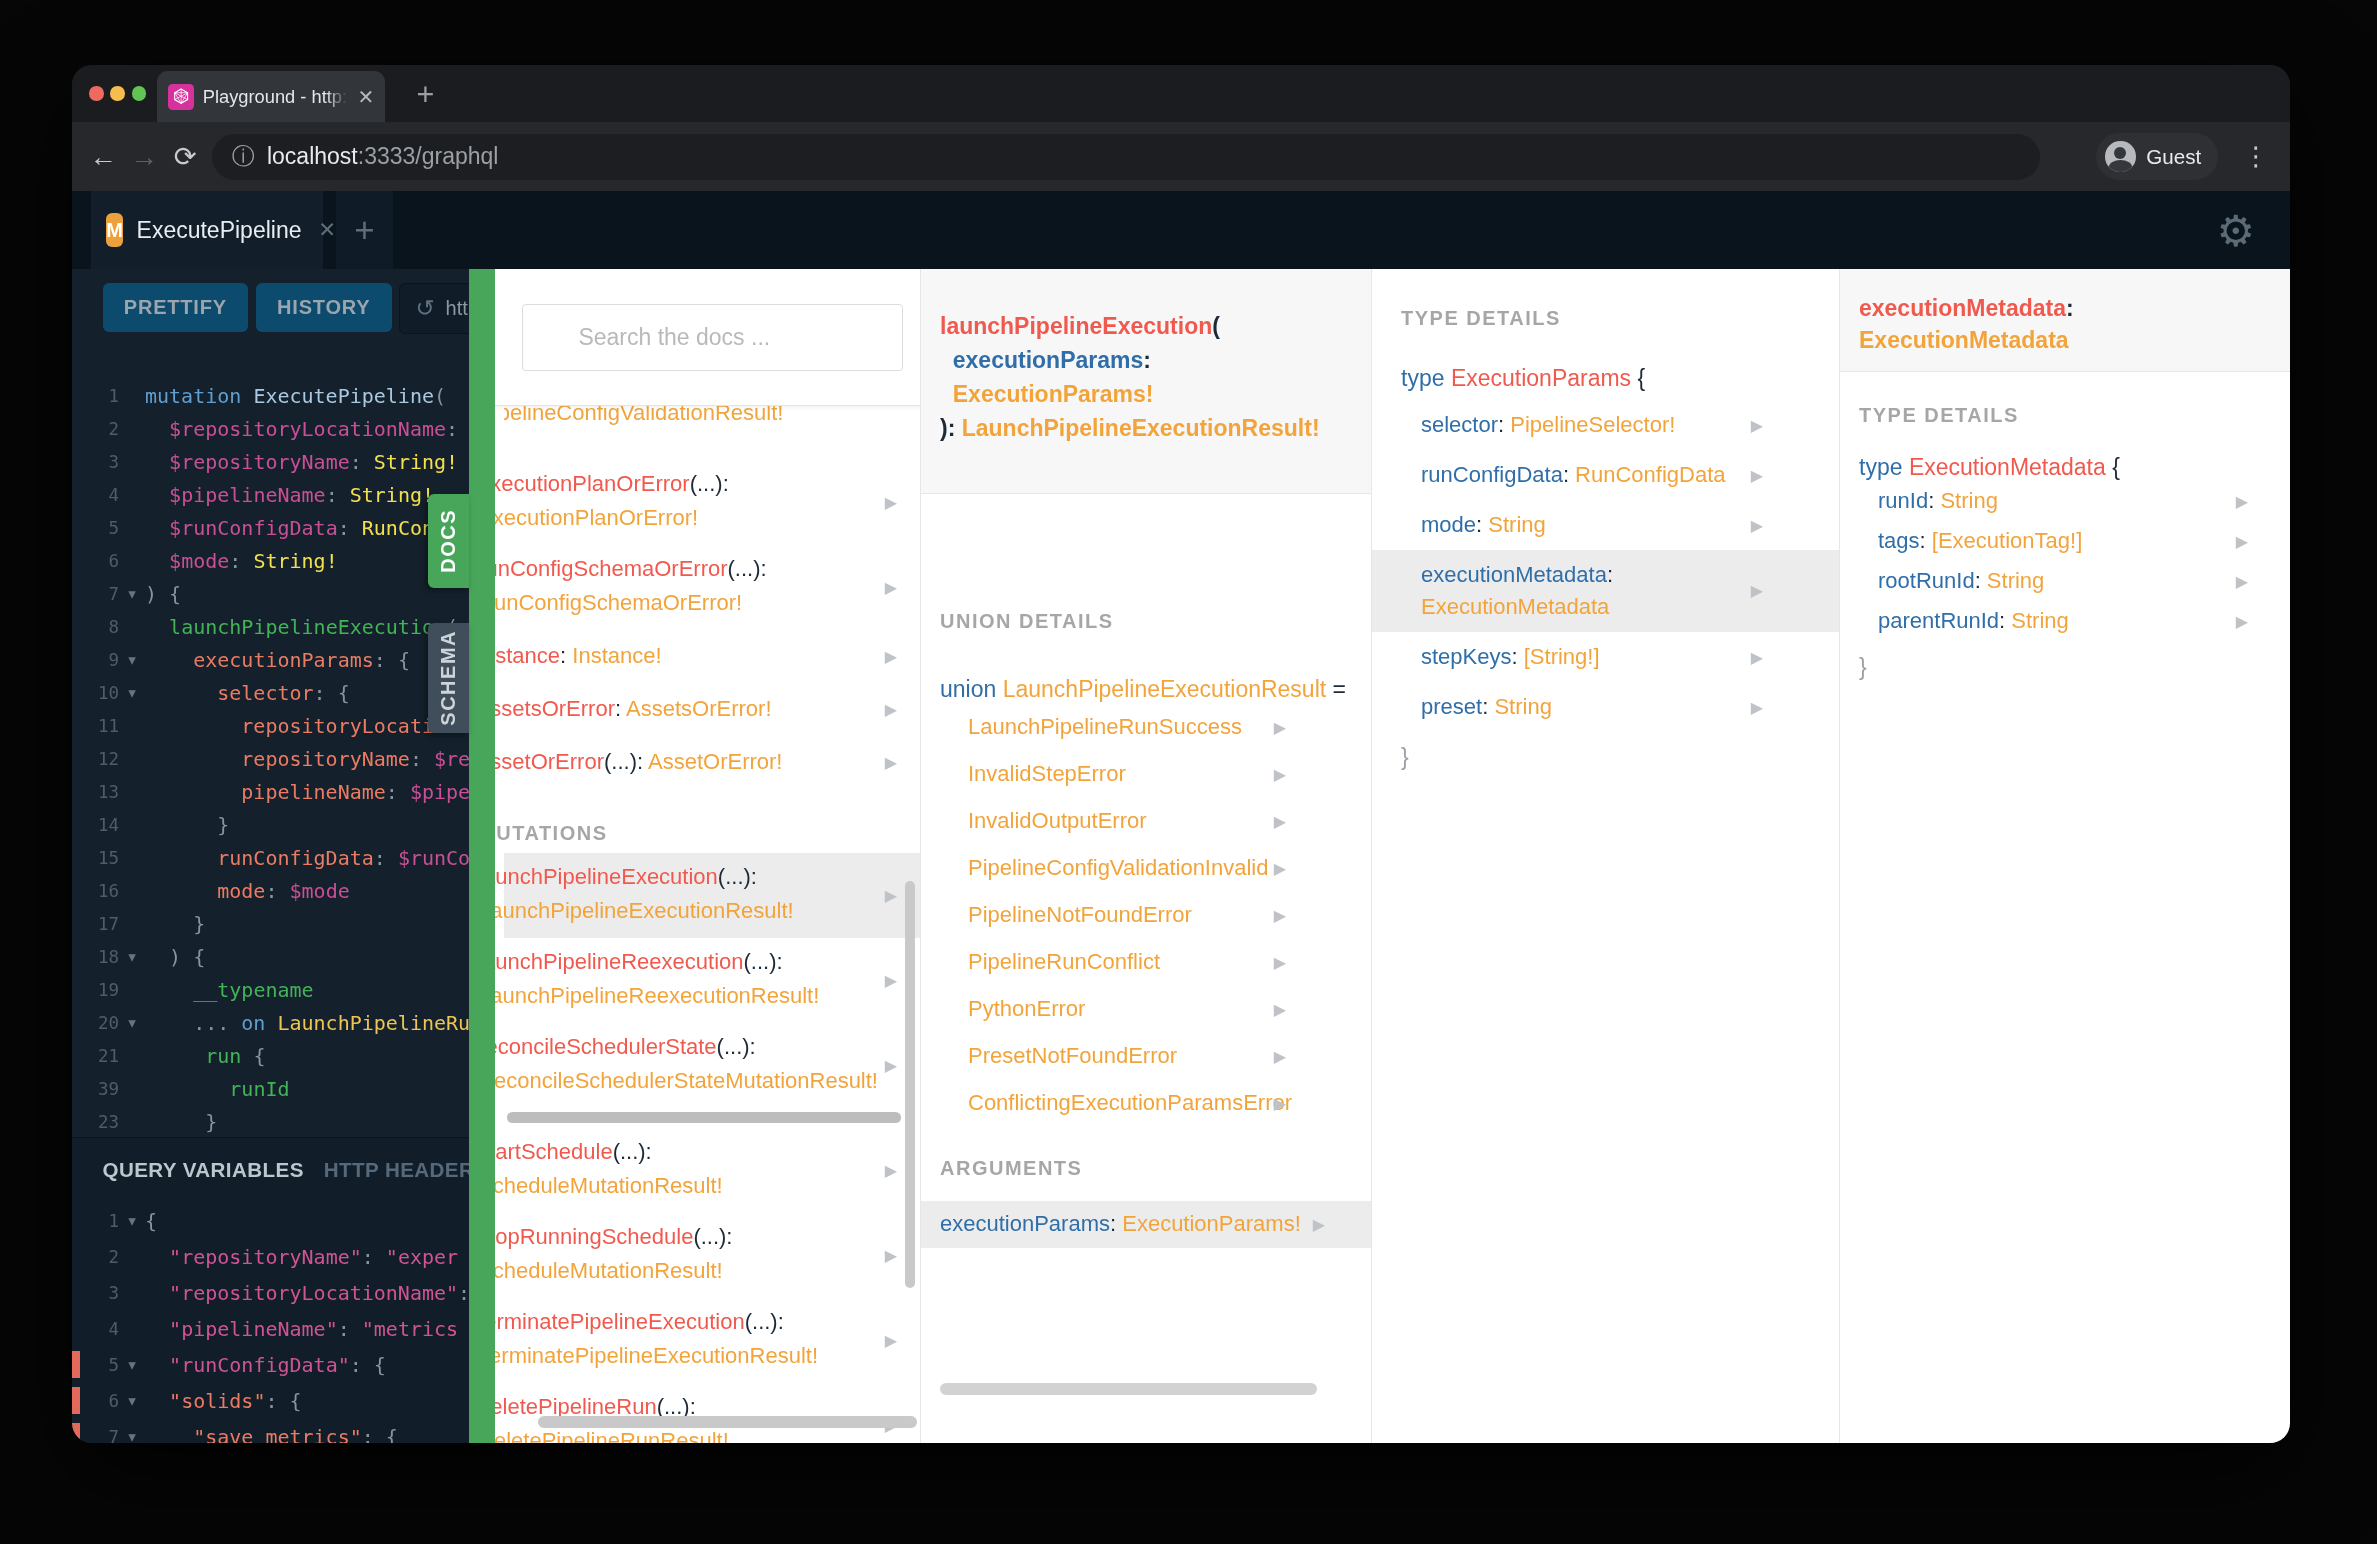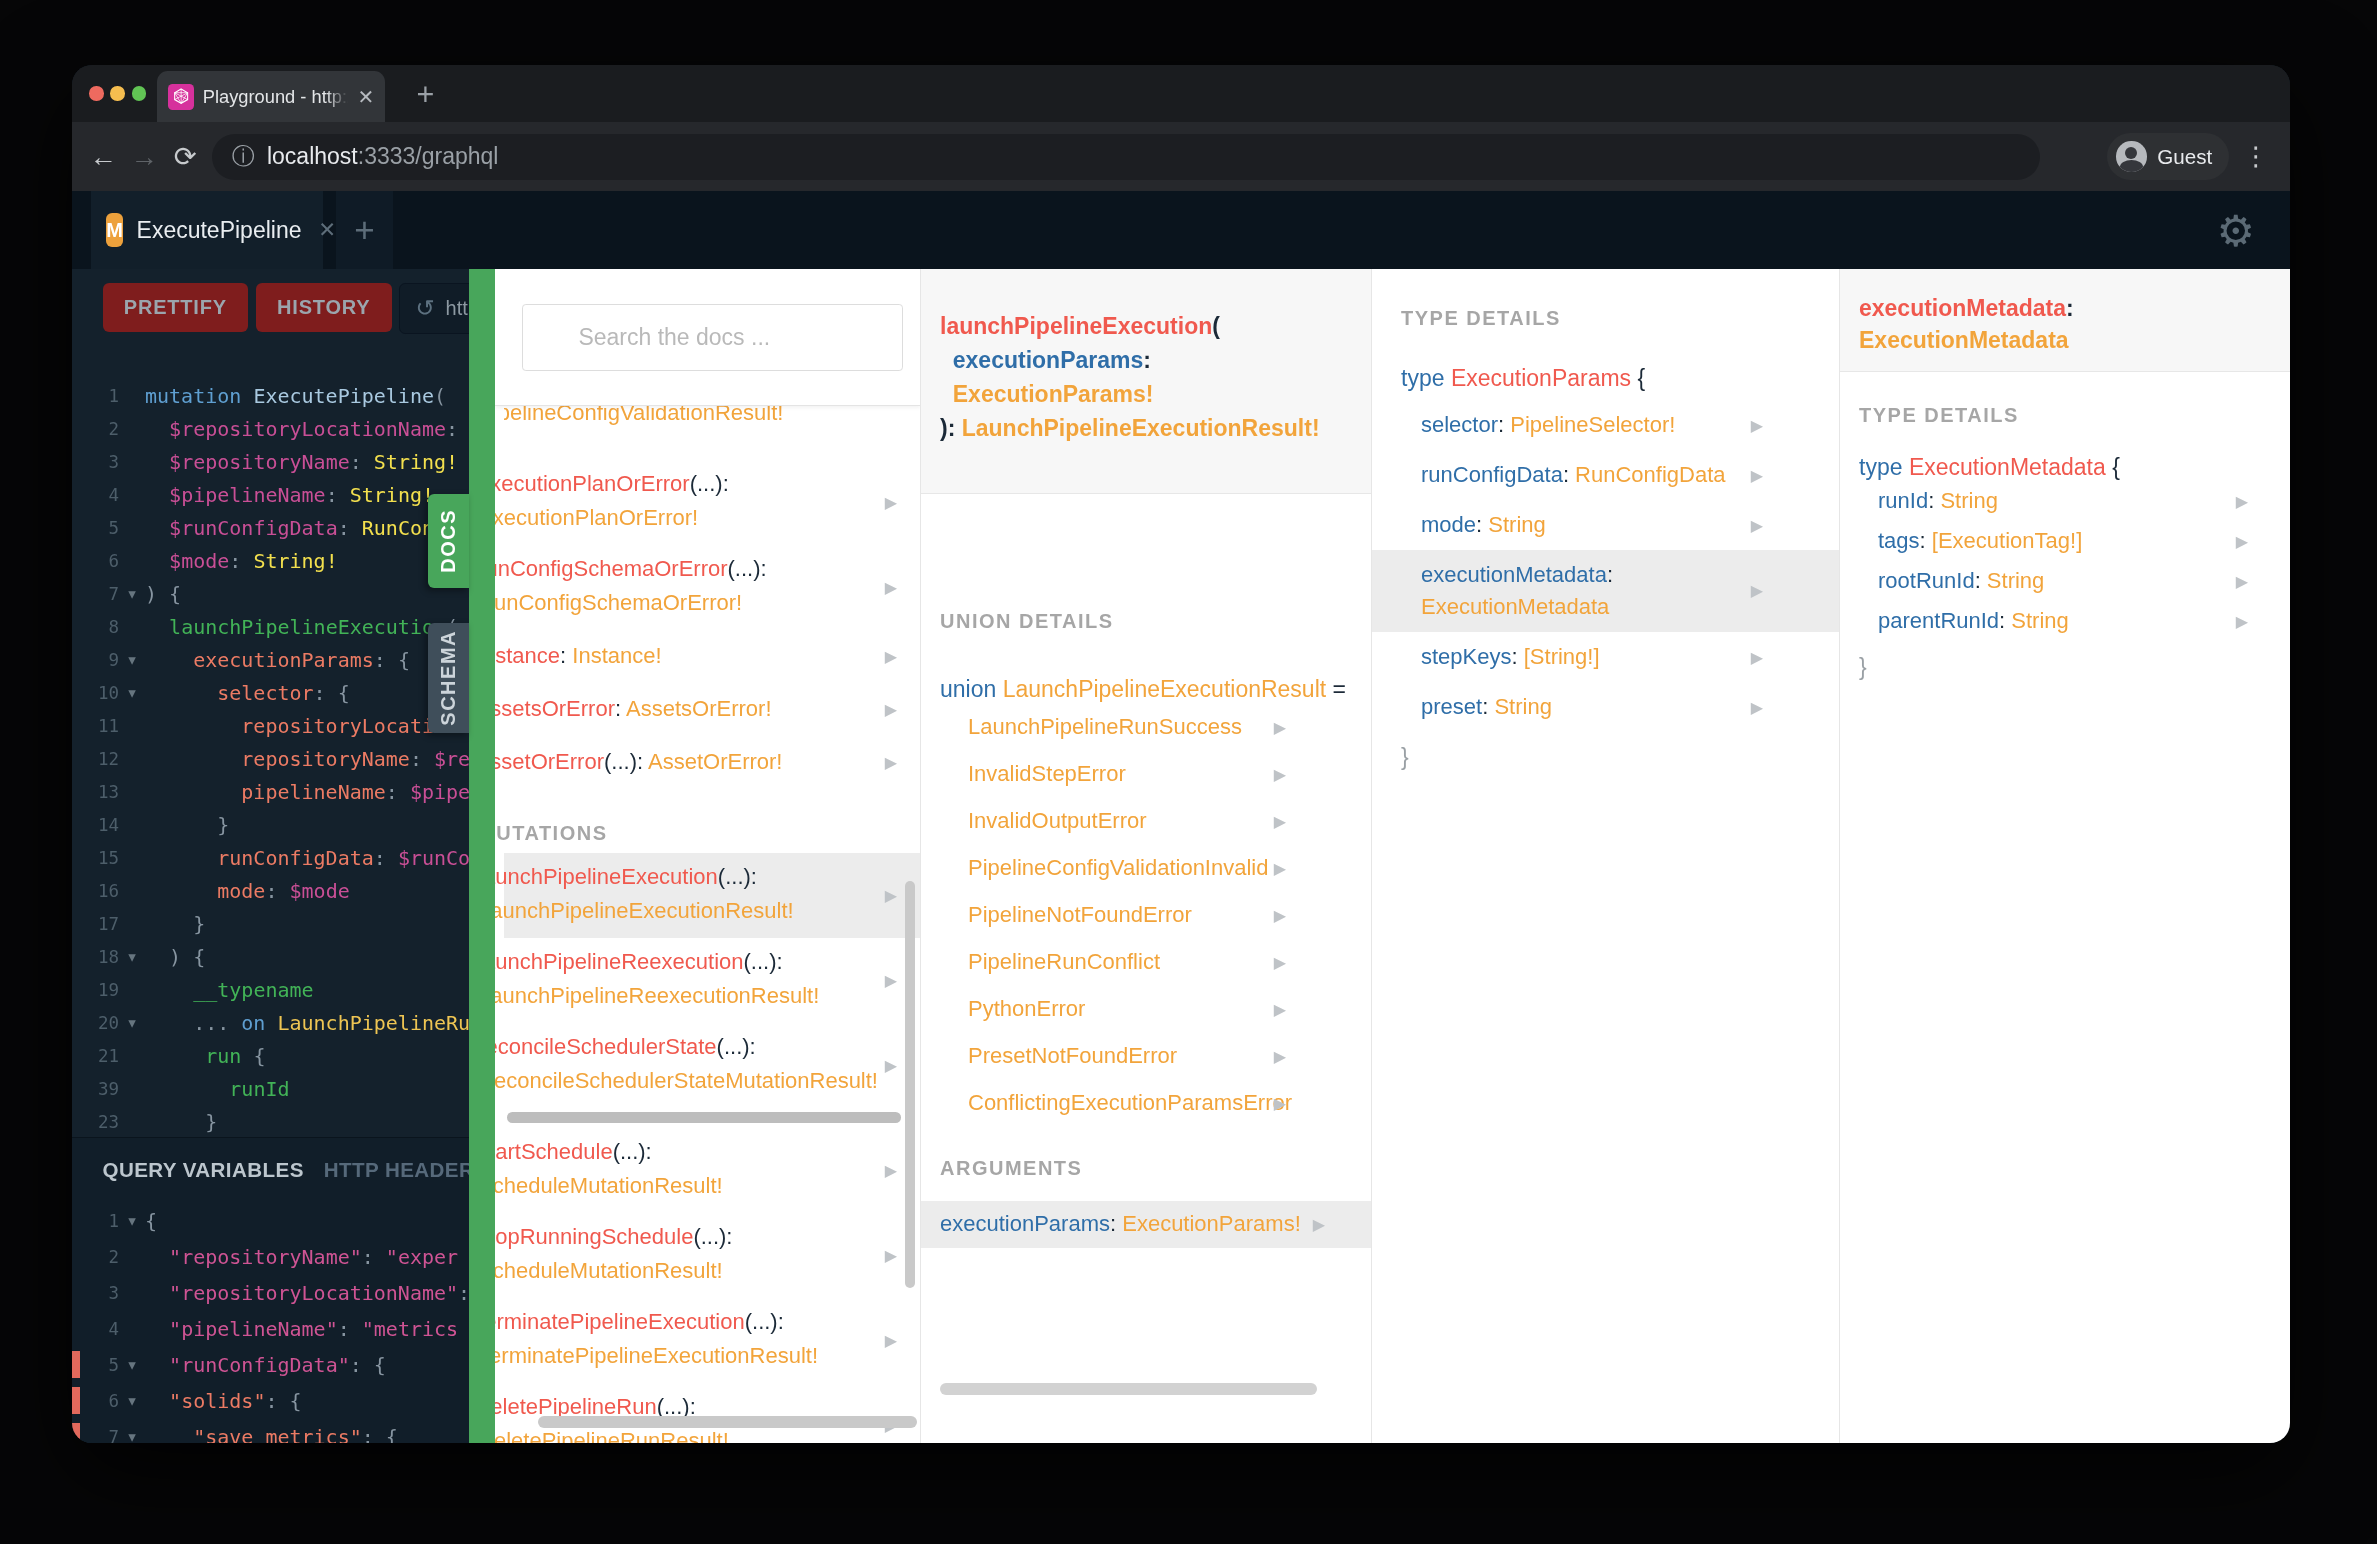--- a/index.html
+++ b/index.html
@@ -21,21 +21,21 @@
   .bplus{position:absolute;left:335px;top:10.7px;width:37px;height:37px;color:#9aa0a6;font-size:30.5px;
     display:flex;align-items:center;justify-content:center;}
   .chrome-addr{position:relative;height:69px;background:#26282c;display:flex;align-items:center;}
   .nav-ic{font-size:27.4px;color:#c7cacd;width:41px;text-align:center;}
   .nav-ic.dim{color:#5f6368;}
   .omnibox{margin-left:6.1px;width:1828px;height:46px;border-radius:23px;background:#1c1e22;display:flex;
     align-items:center;padding:0 20px;box-sizing:border-box;gap:12.2px;}
   .info-ic{color:#9aa0a6;font-size:23px;}
   .url-host{color:#e8eaed;font-size:23px;}
   .url-rest{color:#9aa0a6;font-size:23px;}
-  .guest{position:absolute;right:61px;width:122px;height:47px;border-radius:23.6px;background:#2e3033;
+  .guest{position:absolute;right:72px;width:122px;height:47px;border-radius:23.6px;background:#2e3033;
     display:flex;align-items:center;gap:10.7px;padding:0 9.1px;box-sizing:border-box;text-align:center;}
   .avatar{width:30.5px;height:30.5px;border-radius:50%;background:#b6b9bd;position:relative;overflow:hidden;}
   .avatar:before{content:"";position:absolute;left:9.1px;top:5.3px;width:12.2px;height:12.2px;border-radius:50%;background:#35373c;}
   .avatar:after{content:"";position:absolute;left:3.8px;top:19px;width:23px;height:13.7px;border-radius:50% 50% 0 0;background:#35373c;}
   .guest-label{color:#e8eaed;font-size:20.6px;}
   .kebab{position:absolute;right:21.3px;color:#c7cacd;font-size:26px;letter-spacing:0;}
   
   .pgbar{position:relative;height:78px;background:#0a141d;}
   .pgtab{position:absolute;left:19px;top:0;width:232px;height:78px;background:#121f2a;display:flex;
     align-items:center;gap:13.7px;padding:0 15.2px;box-sizing:border-box;}
@@ -43,21 +43,21 @@
     font-weight:bold;display:flex;align-items:center;justify-content:center;}
   .pgtab-title{color:#e9edf0;font-size:23px;white-space:nowrap;}
   .pgx{color:#5d6d79;font-size:21.3px;margin-left:3px;}
   .pgplus{position:absolute;left:264px;top:0;width:57px;height:78px;background:#0f1b26;color:#5d6d79;
     font-size:35px;display:flex;align-items:center;justify-content:center;}
   .gear{position:absolute;right:35px;top:15.2px;font-size:43px;color:#5b6a75;}
   
   .pgbody{position:relative;height:1175px;display:flex;}
   .editor{position:relative;width:397px;background:#14212c;overflow:hidden;flex:0 0 397px;}
   .toolbar{display:flex;gap:7.6px;padding:13.7px 0 0 30.5px;height:76px;box-sizing:border-box;}
-  .tbtn{height:49px;background:#7f1d1d;border:none;border-radius:6.1px;color:#9ba5ad;font-size:20px;
+  .tbtn{height:49px;background:#0c4a6e;border:none;border-radius:6.1px;color:#9ba5ad;font-size:20px;
     font-weight:bold;letter-spacing:0.8px;padding:0 21.3px;font-family:"Liberation Sans",sans-serif;}
   .urlbox{height:49px;background:#101c27;border:0.8px solid #0a1420;border-radius:6.1px;display:flex;
     align-items:center;gap:10.7px;padding:0 15.2px;color:#8d99a2;font-size:20px;margin-right:-46px;flex:1;}
   .reload2{color:#5d7180;font-size:23px;}
   .code{padding-top:34px;}
   .cl{display:flex;height:33px;align-items:center;position:relative;}
   .ln{width:47px;text-align:right;color:#4d5e6a;font-size:17.5px;flex:0 0 47px;
     font-family:"DejaVu Sans Mono",monospace;}
   .fold{width:26px;text-align:center;color:#66757f;font-size:15.2px;flex:0 0 26px;}
   .ct{font-family:"DejaVu Sans Mono",monospace;font-size:20px;white-space:pre;}

